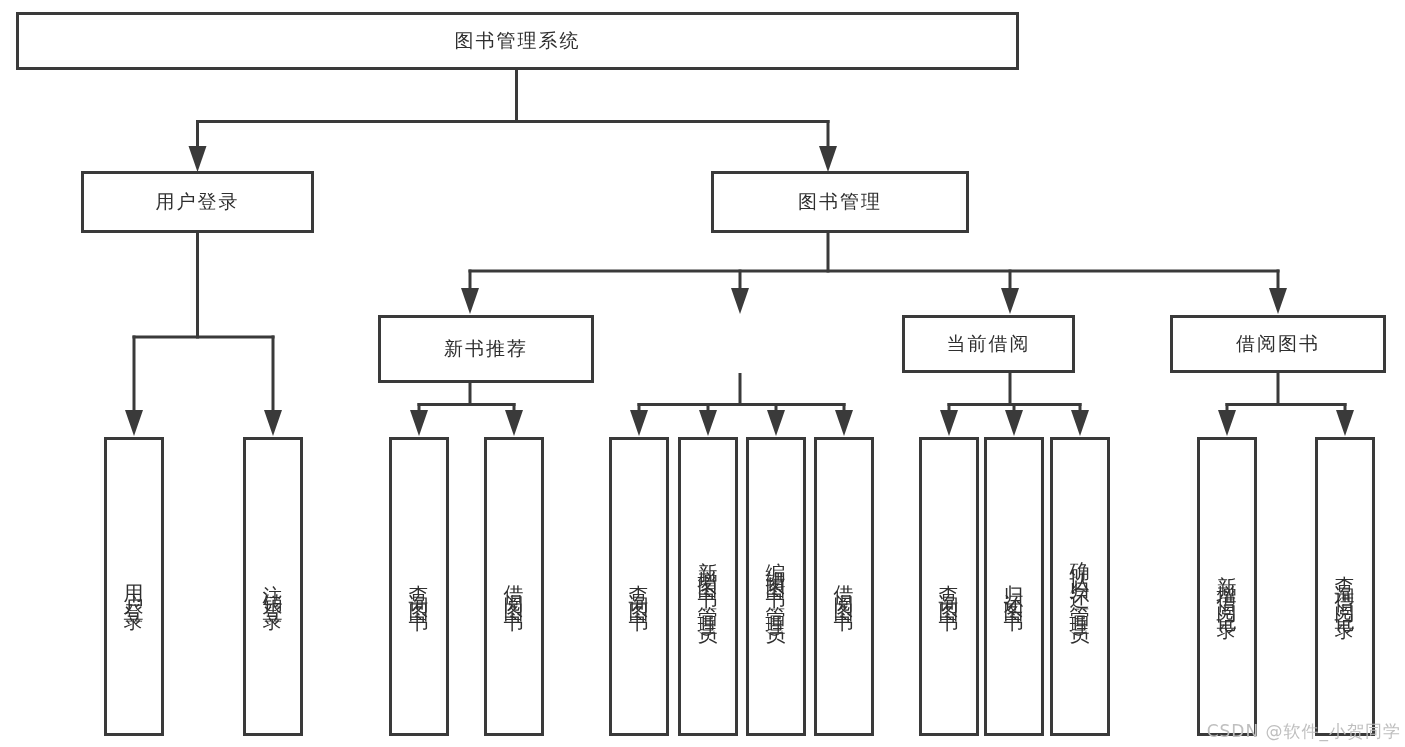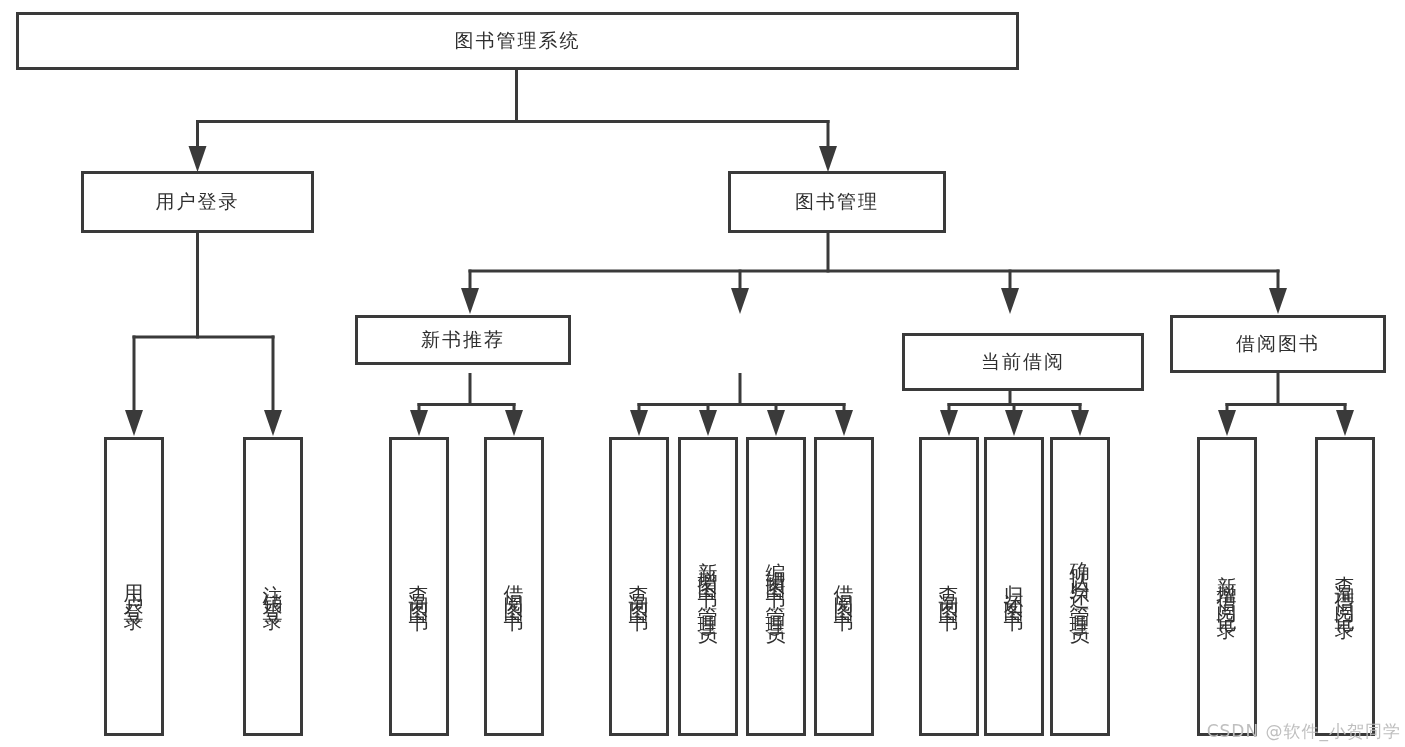--- a/index.html
+++ b/index.html
@@ -107,28 +107,28 @@
     </g>
   </svg>
 
   <div class="box" style="left:16px;top:12px;width:1003px;height:58px">
     <span>图书管理系统</span>
   </div>
 
   <div class="box" style="left:81px;top:171px;width:233px;height:62px">
     <span>用户登录</span>
   </div>
-  <div class="box" style="left:728px;top:171px;width:218px;height:62px">
+  <div class="box" style="left:711px;top:171px;width:258px;height:62px">
     <span>图书管理</span>
   </div>
 
-  <div class="box" style="left:355px;top:315px;width:216px;height:50px">
+  <div class="box" style="left:378px;top:315px;width:216px;height:68px">
     <span>新书推荐</span>
   </div>
-  <div class="box" style="left:902px;top:333px;width:242px;height:58px">
+  <div class="box" style="left:902px;top:315px;width:173px;height:58px">
     <span>当前借阅</span>
   </div>
   <div class="box" style="left:1170px;top:315px;width:216px;height:58px">
     <span>借阅图书</span>
   </div>
 
   <div class="vbox" style="left:104px">
     <span>用户登录</span>
   </div>
   <div class="vbox" style="left:243px">

